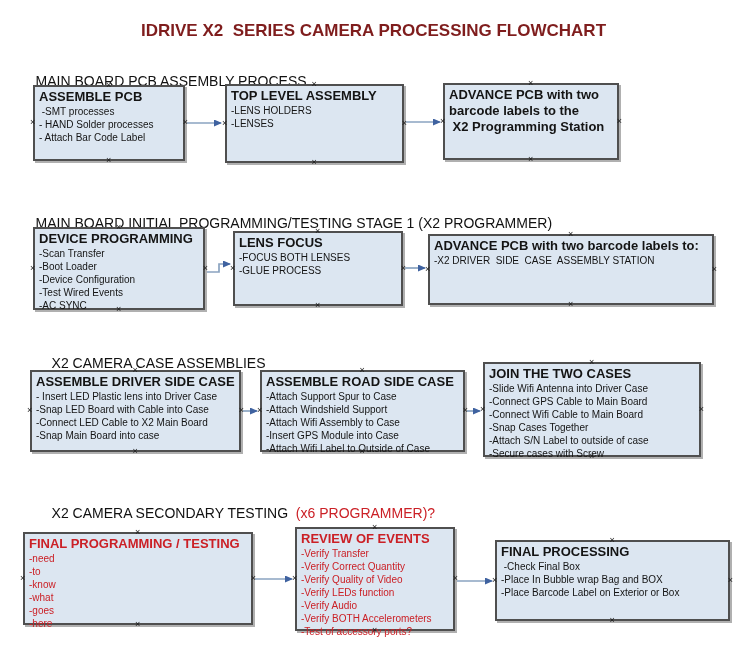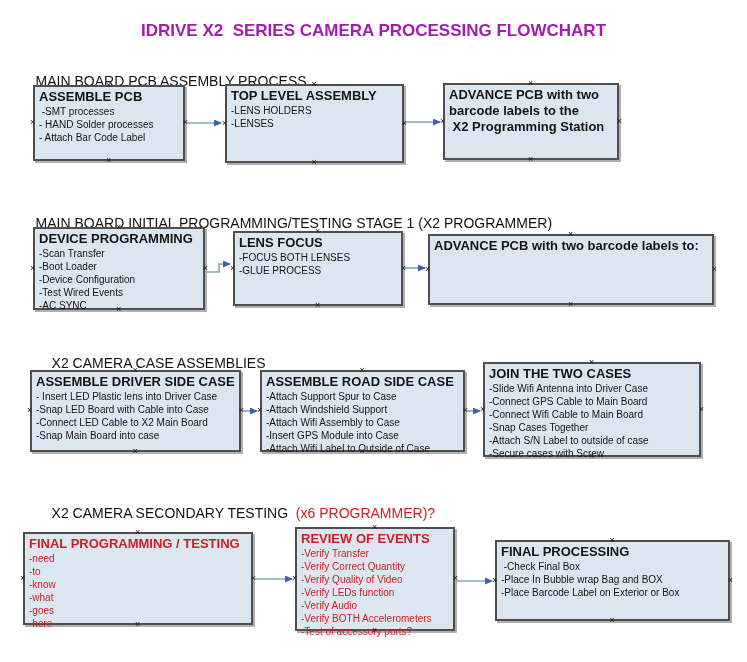--- a/index.html
+++ b/index.html
@@ -2,21 +2,21 @@
 <html style="--background: #ffffff; --box_fill: #dce6f1; --box_border: #4f4f4f; --box_shadow: #b0b0b0; --text: #141414; --red: #cb2026; --arrow_line: #8aa3c0; --arrow_head: #3f62a0;"><head>
 <meta charset="utf-8">
 <style>
   html,body { margin:0; padding:0; background:#fff; }
   #canvas {
     position:relative; width:747px; height:662px; background:var(--background,#fff);
     font-family:"Liberation Sans", sans-serif; overflow:hidden;
   }
   #title {
     position:absolute; top:21px; left:0; width:100%; text-align:center;
-    font-weight:bold; font-size:17px; color:#a21caf; white-space:pre;
+    font-weight:bold; font-size:17px; color:#7f1d1d; white-space:pre;
   }
   .heading {
     position:absolute; font-weight:normal; font-size:14px; color:#111; white-space:pre;
   }
   .heading .red-part { color:var(--red,#cb2026); }
   #h1 { left:20px; top:57px; }
   #h2 { left:20px; top:199px; }
   #h3 { left:36px; top:339px; }
   #h4 { left:36px; top:489px; }
   .box {
@@ -130,20 +130,23 @@
         <div class="item">-FOCUS BOTH LENSES</div>
         <div class="item">-GLUE PROCESS</div>
       </div>
   <span class="handle top">×</span>
       <span class="handle bottom">×</span>
       <span class="handle left">×</span>
       <span class="handle right">×</span>
     </div>
   <div id="box-b3" class="box">
     <div class="box-title">ADVANCE PCB with two barcode labels to:</div>
+    <div>
+        <div class="item">-X2 DRIVER  SIDE  CASE  ASSEMBLY STATION</div>
+      </div>
   <span class="handle top">×</span>
       <span class="handle bottom">×</span>
       <span class="handle left">×</span>
       <span class="handle right">×</span>
     </div>
 
   <div id="box-c1" class="box">
     <div class="box-title">ASSEMBLE DRIVER SIDE CASE</div>
     <div>
         <div class="item">- Insert LED Plastic lens into Driver Case</div>

